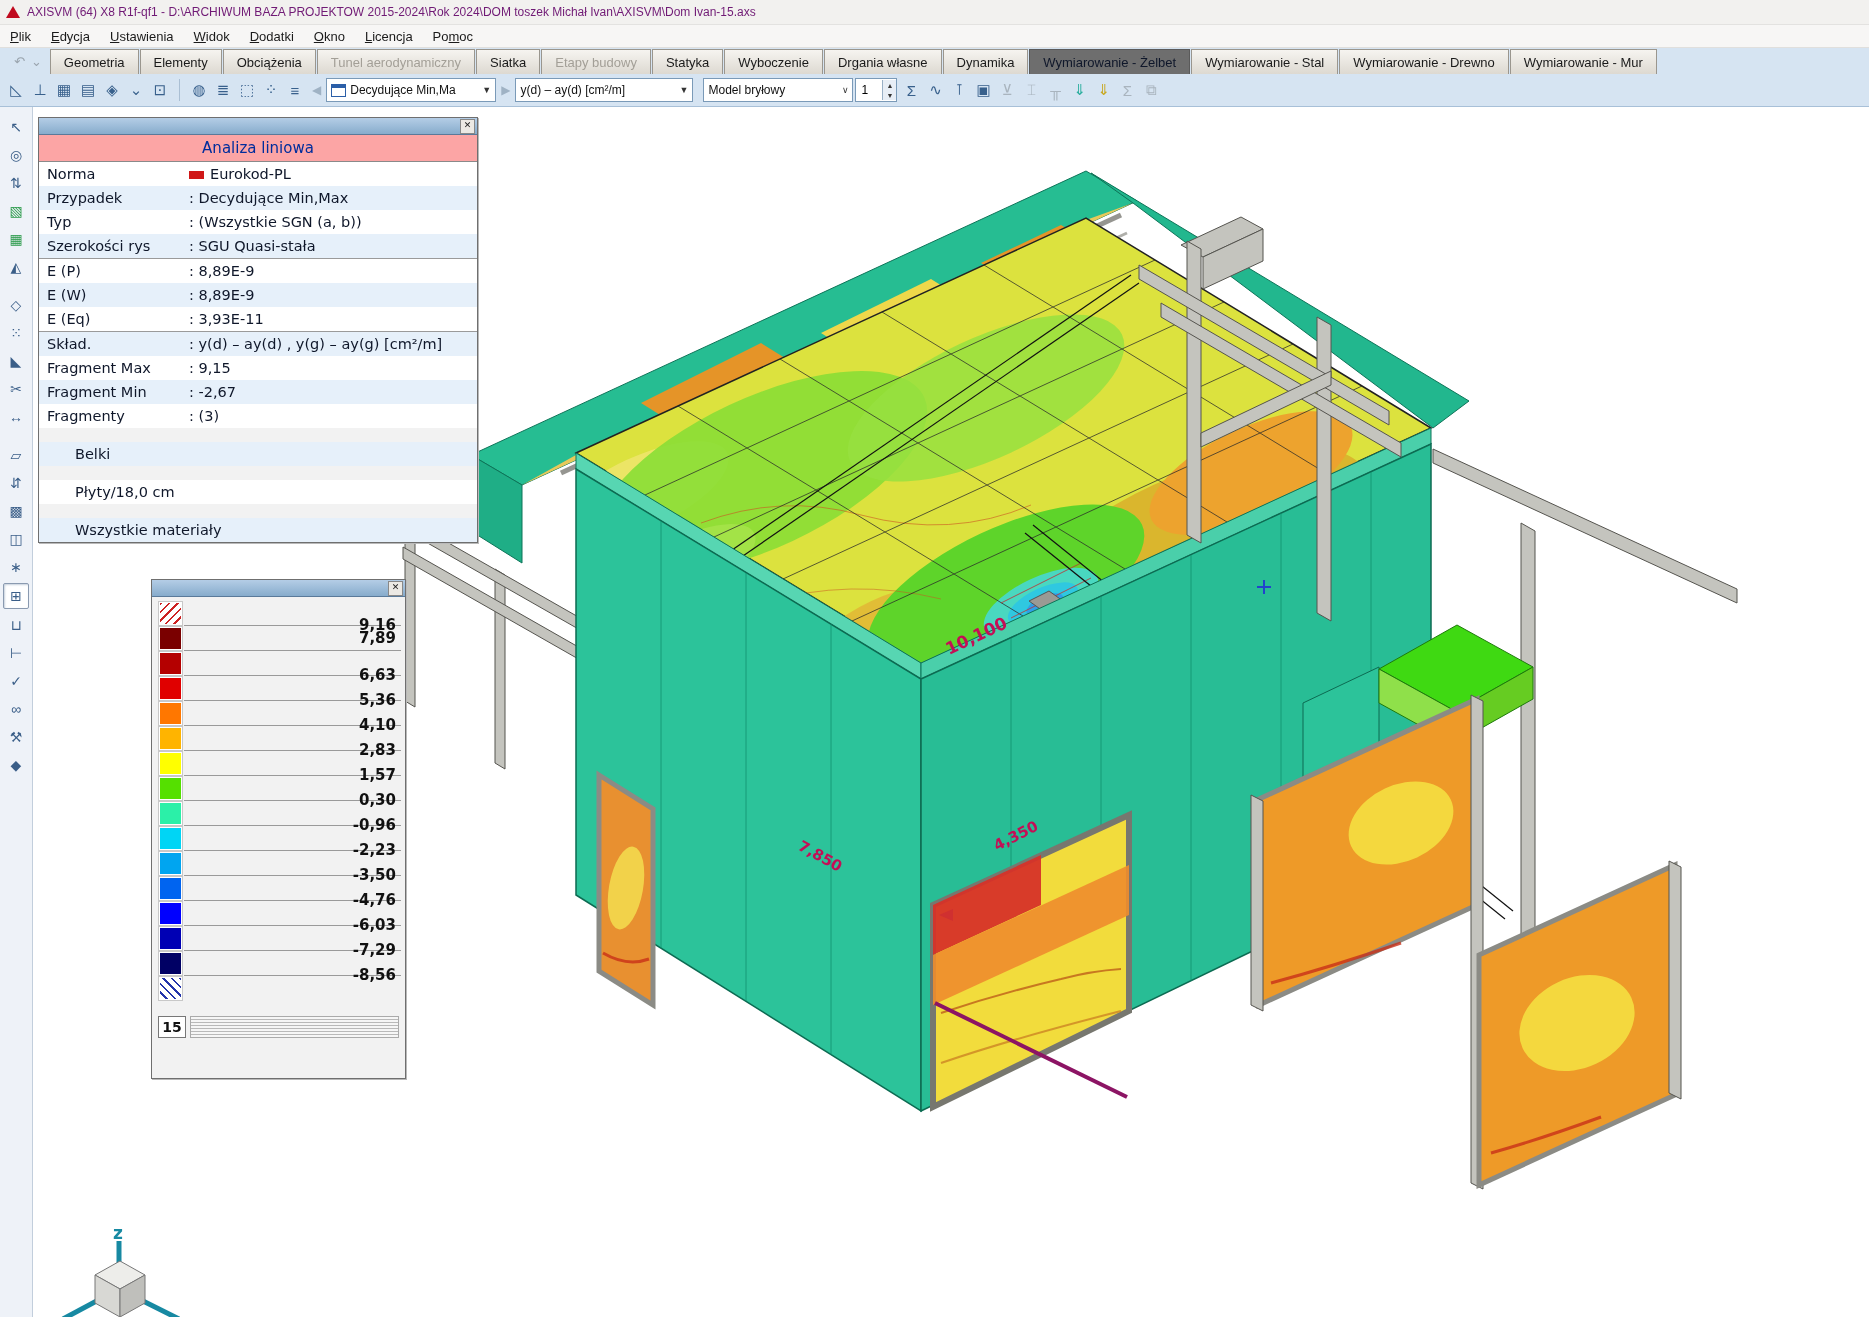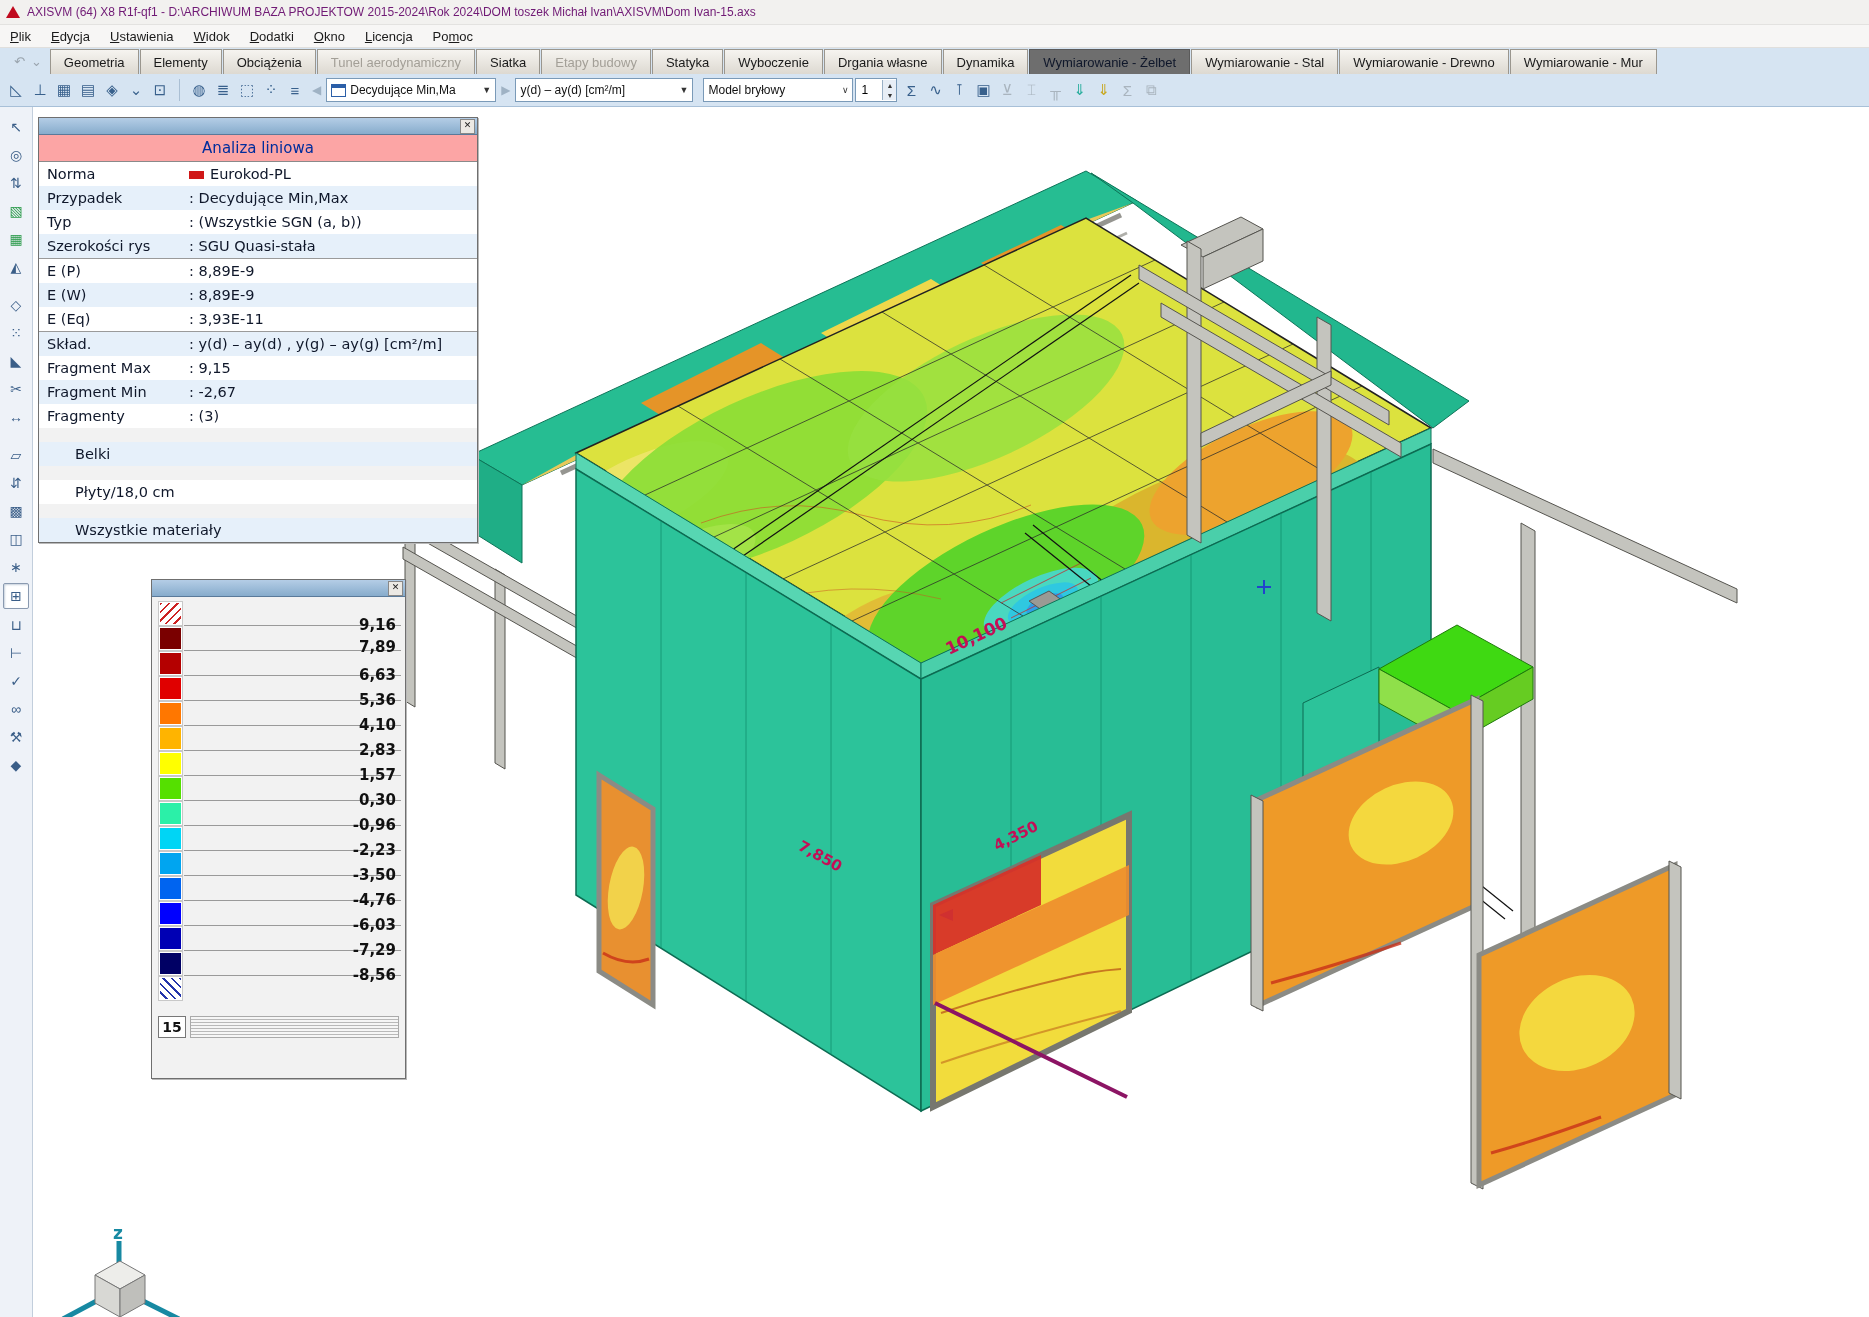--- a/index.html
+++ b/index.html
@@ -441,21 +441,21 @@
           <div class="lsw" style="background: rgb(0, 213, 245); top: 227px;"></div>
           <div class="lsw" style="background: rgb(0, 165, 240); top: 252px;"></div>
           <div class="lsw" style="background: rgb(0, 100, 240); top: 277px;"></div>
           <div class="lsw" style="background: rgb(0, 0, 255); top: 302px;"></div>
           <div class="lsw" style="background: rgb(0, 0, 180); top: 327px;"></div>
           <div class="lsw" style="background: rgb(0, 0, 100); top: 352px;"></div>
           <div class="lsw hatch-blue" style="top: 377px;"></div>
           <div class="lline" style="top: 25px;"></div>
           <div class="lval" style="top: 25px;">9,16</div>
           <div class="lline" style="top: 50px;"></div>
-          <div class="lval" style="top: 47px; margin-left: 48px;">7,89</div>
+          <div class="lval" style="top: 38px; margin-left: 48px;">7,89</div>
           <div class="lline" style="top: 75px;"></div>
           <div class="lval" style="top: 75px;">6,63</div>
           <div class="lline" style="top: 100px;"></div>
           <div class="lval" style="top: 100px;">5,36</div>
           <div class="lline" style="top: 125px;"></div>
           <div class="lval" style="top: 125px;">4,10</div>
           <div class="lline" style="top: 150px;"></div>
           <div class="lval" style="top: 150px;">2,83</div>
           <div class="lline" style="top: 175px;"></div>
           <div class="lval" style="top: 175px;">1,57</div>

